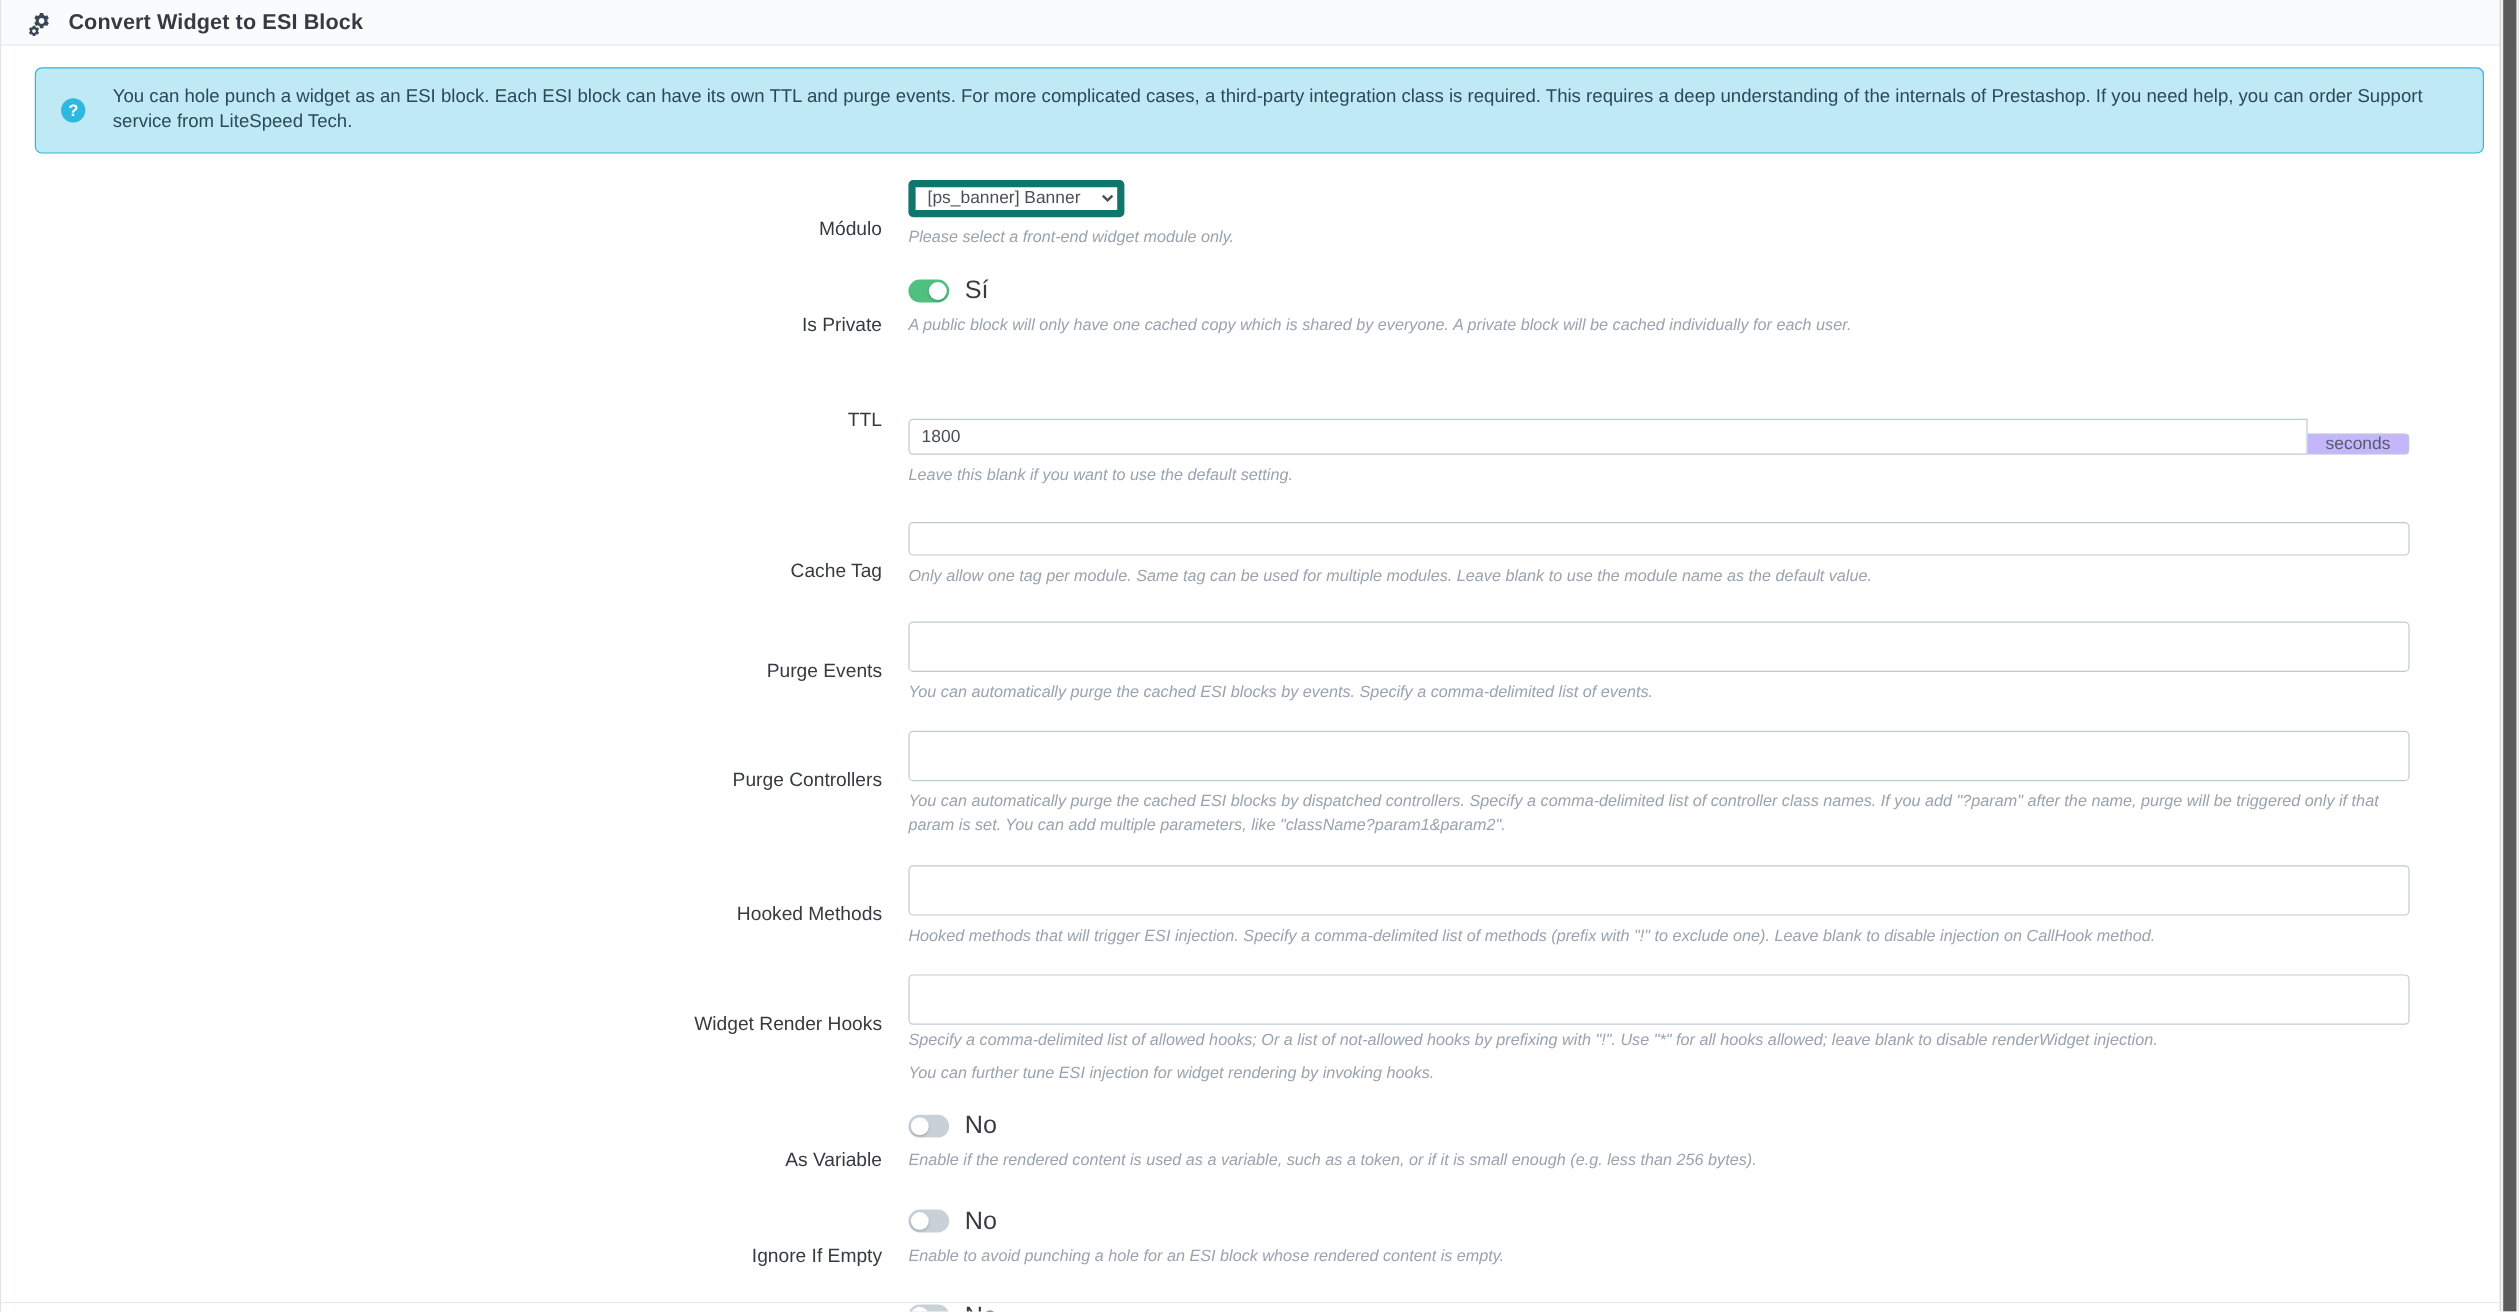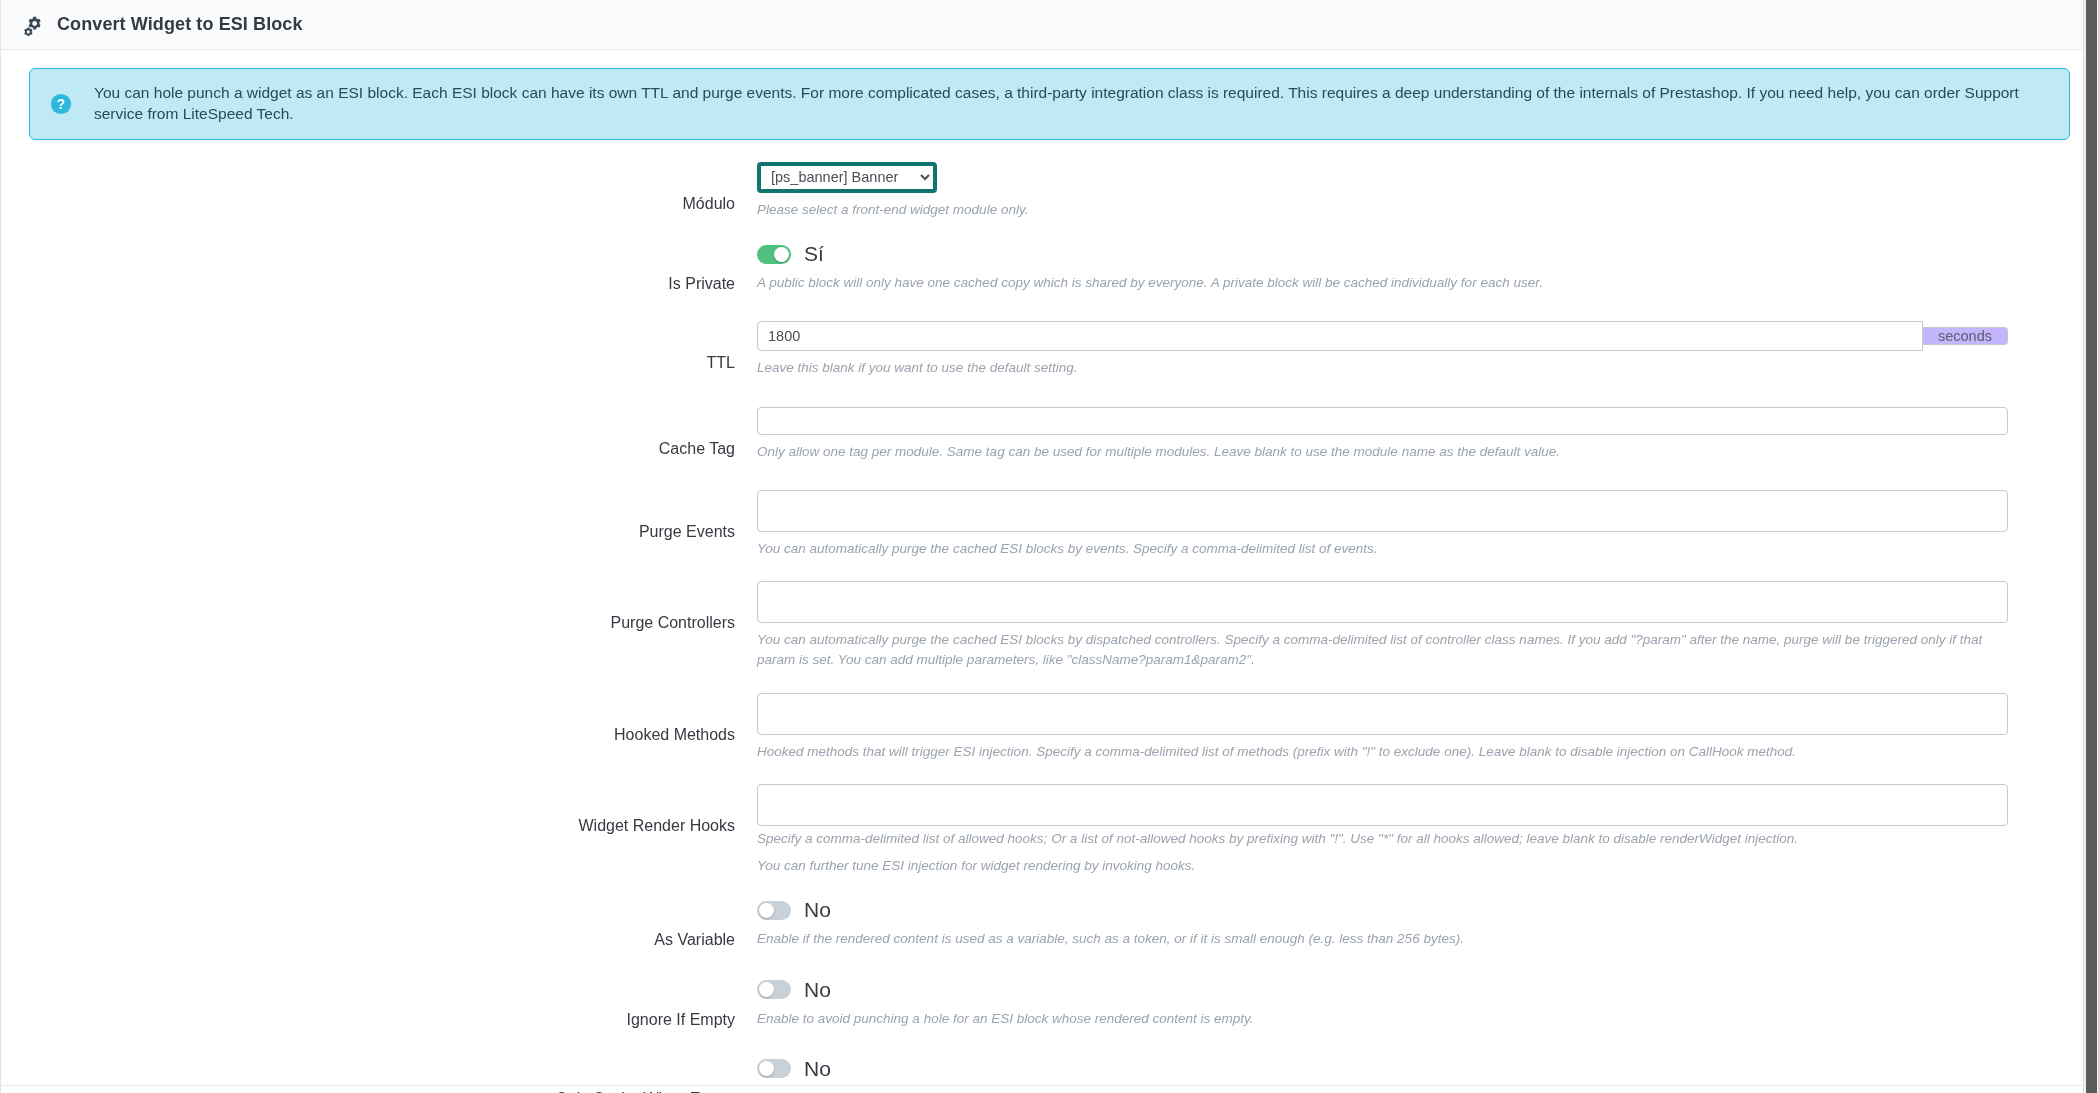--- a/index.html
+++ b/index.html
@@ -13,21 +13,21 @@
   .page {
     position: relative;
     width: 2099px; height: 1093px;
     background: #ffffff;
     border-left: 1px solid #e0e4e8;
     border-right: 1px solid #cfd4d9;
   }
 
   
   .panel-header {
-    height: 50px;
+    height: 38px;
     display: flex;
     align-items: center;
     gap: 12px;
     padding: 0 22px;
     background: #fafbfc;
     border-bottom: 1px solid #e7eaec;
   }
   .panel-header .cogs-icon {
     width: 22px; height: 22px;
     display: block;
@@ -91,21 +91,21 @@
   .help.tight { margin-top: 3px; }
 
   
   select.module-select {
     width: 180px;
     height: 31px;
     font-size: 14.5px;
     font-family: "Liberation Sans", sans-serif;
     color: #4a4f57;
     background: #ffffff;
-    border: 4px solid #0f766e;
+    border: 6px solid #0f766e;
     border-radius: 4px;
     padding: 0 6px;
   }
 
   
   .toggle-line { display: flex; align-items: center; gap: 13px; height: 24px; }
   .switch {
     position: relative;
     width: 34px; height: 19px;
     border-radius: 10px;
@@ -134,21 +134,21 @@
     border: 1px solid #bfcbd3;
     border-radius: 4px;
     font-size: 14.5px;
     font-family: "Liberation Sans", sans-serif;
     color: #4a4f57;
     padding: 0 10px;
     background: #ffffff;
     outline: none;
   }
   .txt.tall { height: 42px; }
-  .input-group { display: flex; align-items: center; width: 100%; }
+  .input-group { display: flex; align-items: flex-end; width: 100%; margin-top: 40px; }
   .input-group .txt {
     border-top-right-radius: 0;
     border-bottom-right-radius: 0;
     height: 30px;
   }
   .addon {
     display: flex; align-items: center;
     padding: 0 15px;
     background: #c4b5fd;
     border: 1px solid #bfcbd3;

